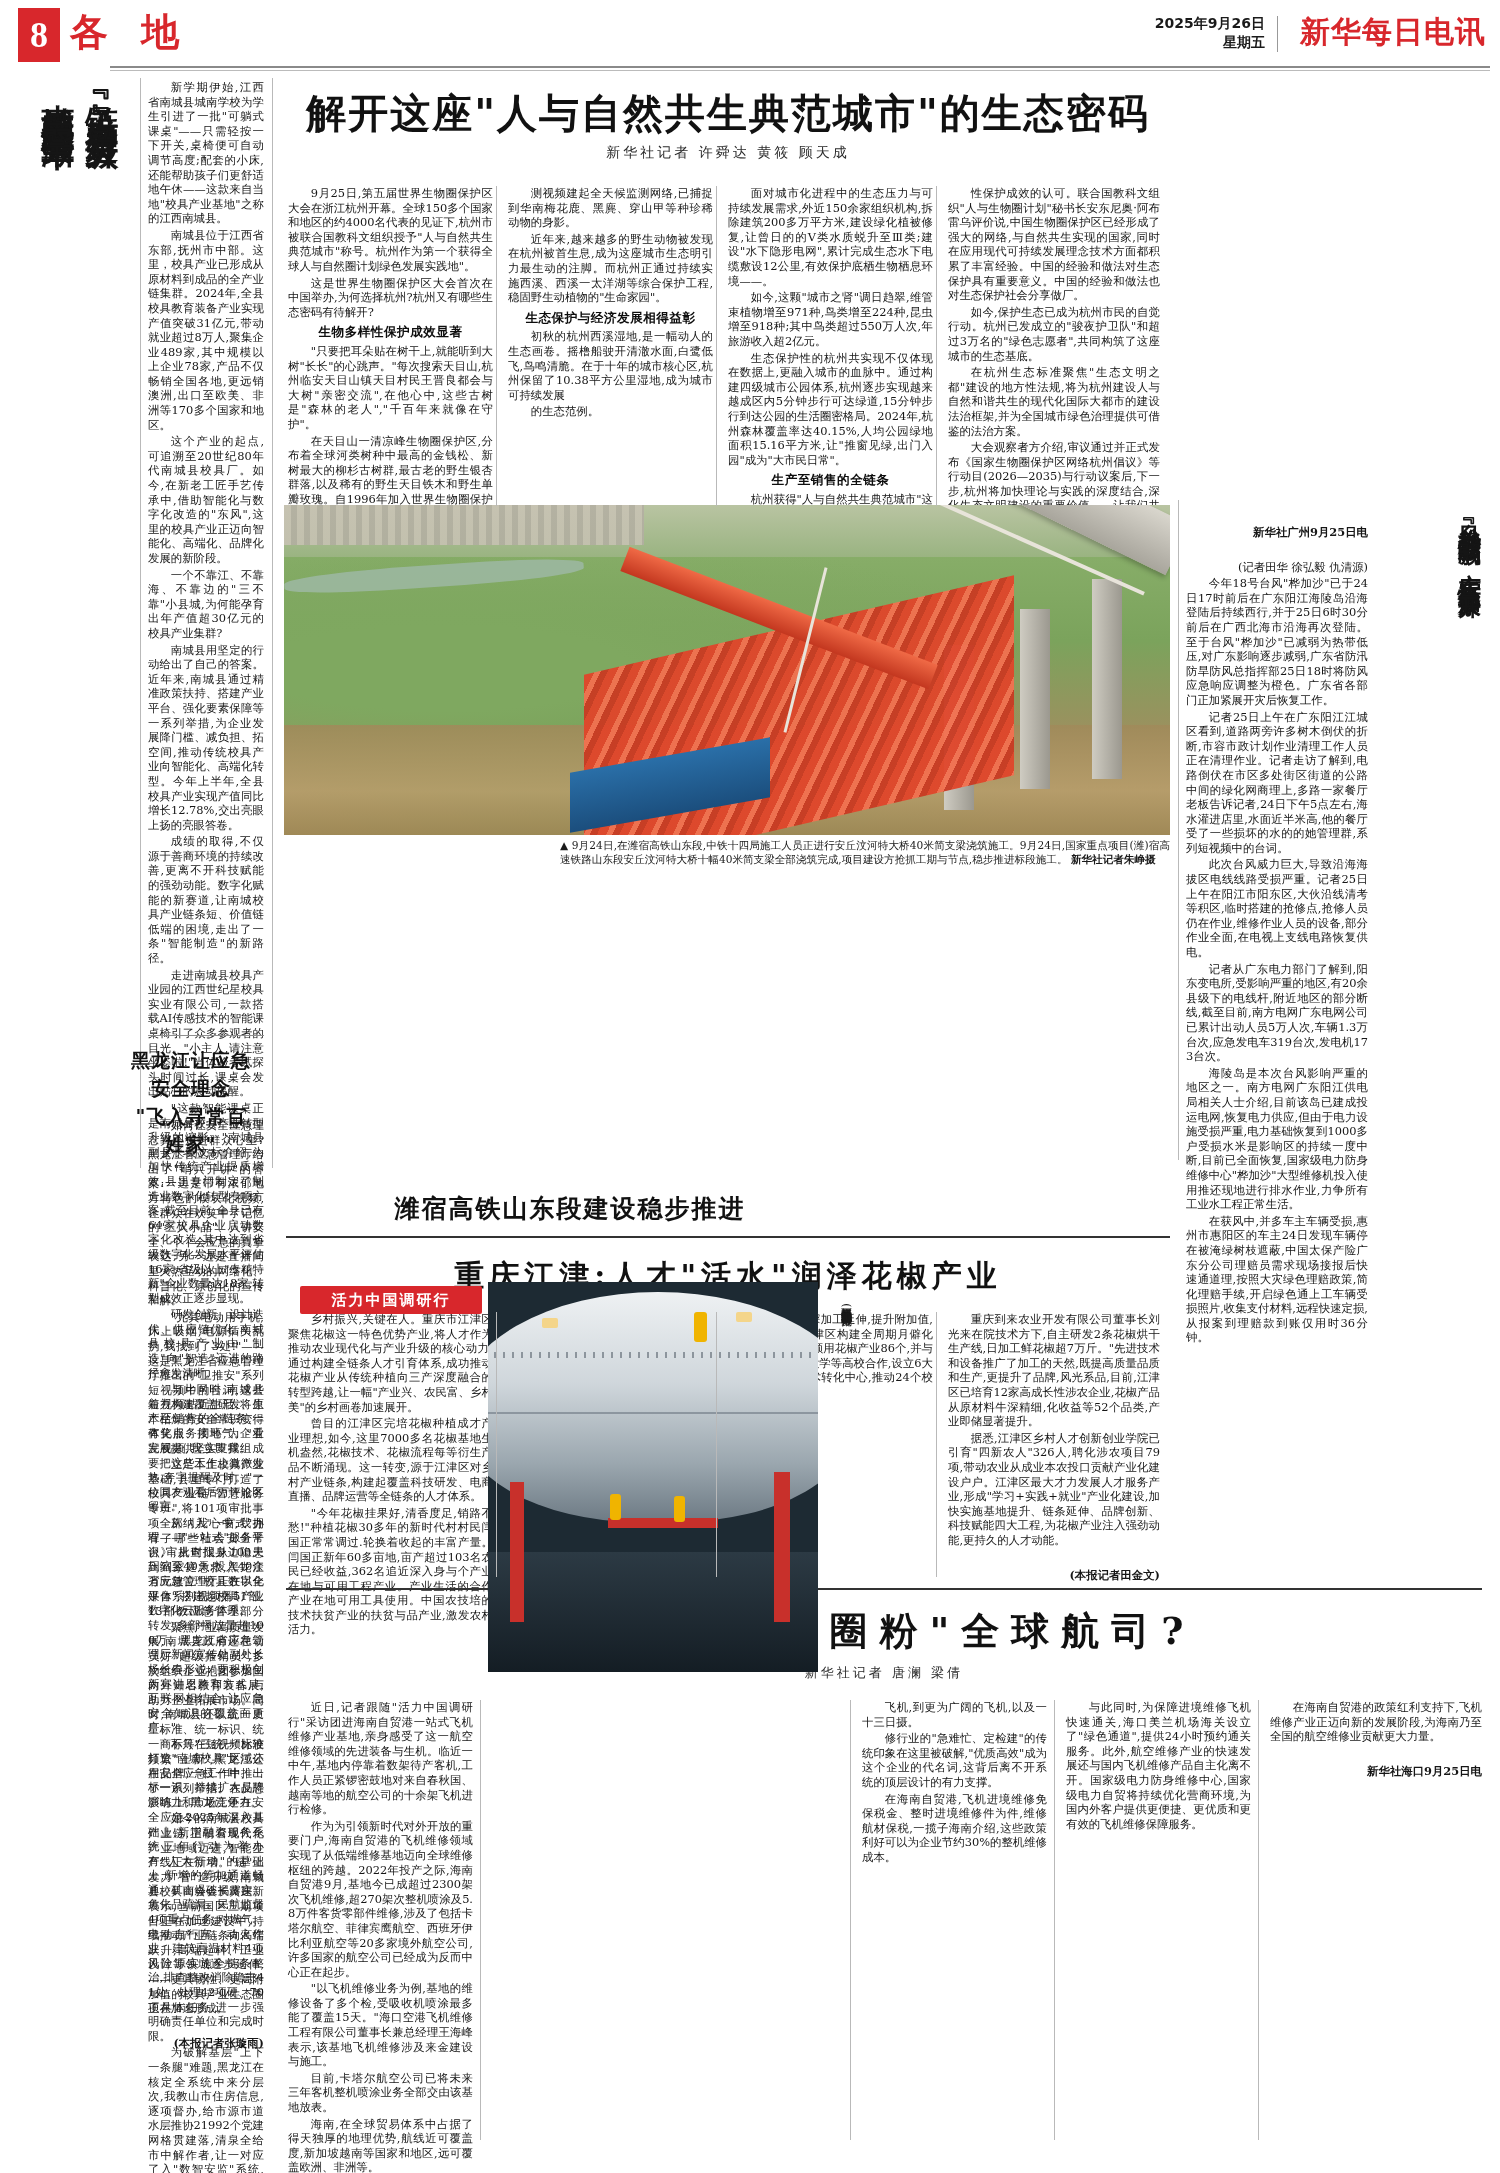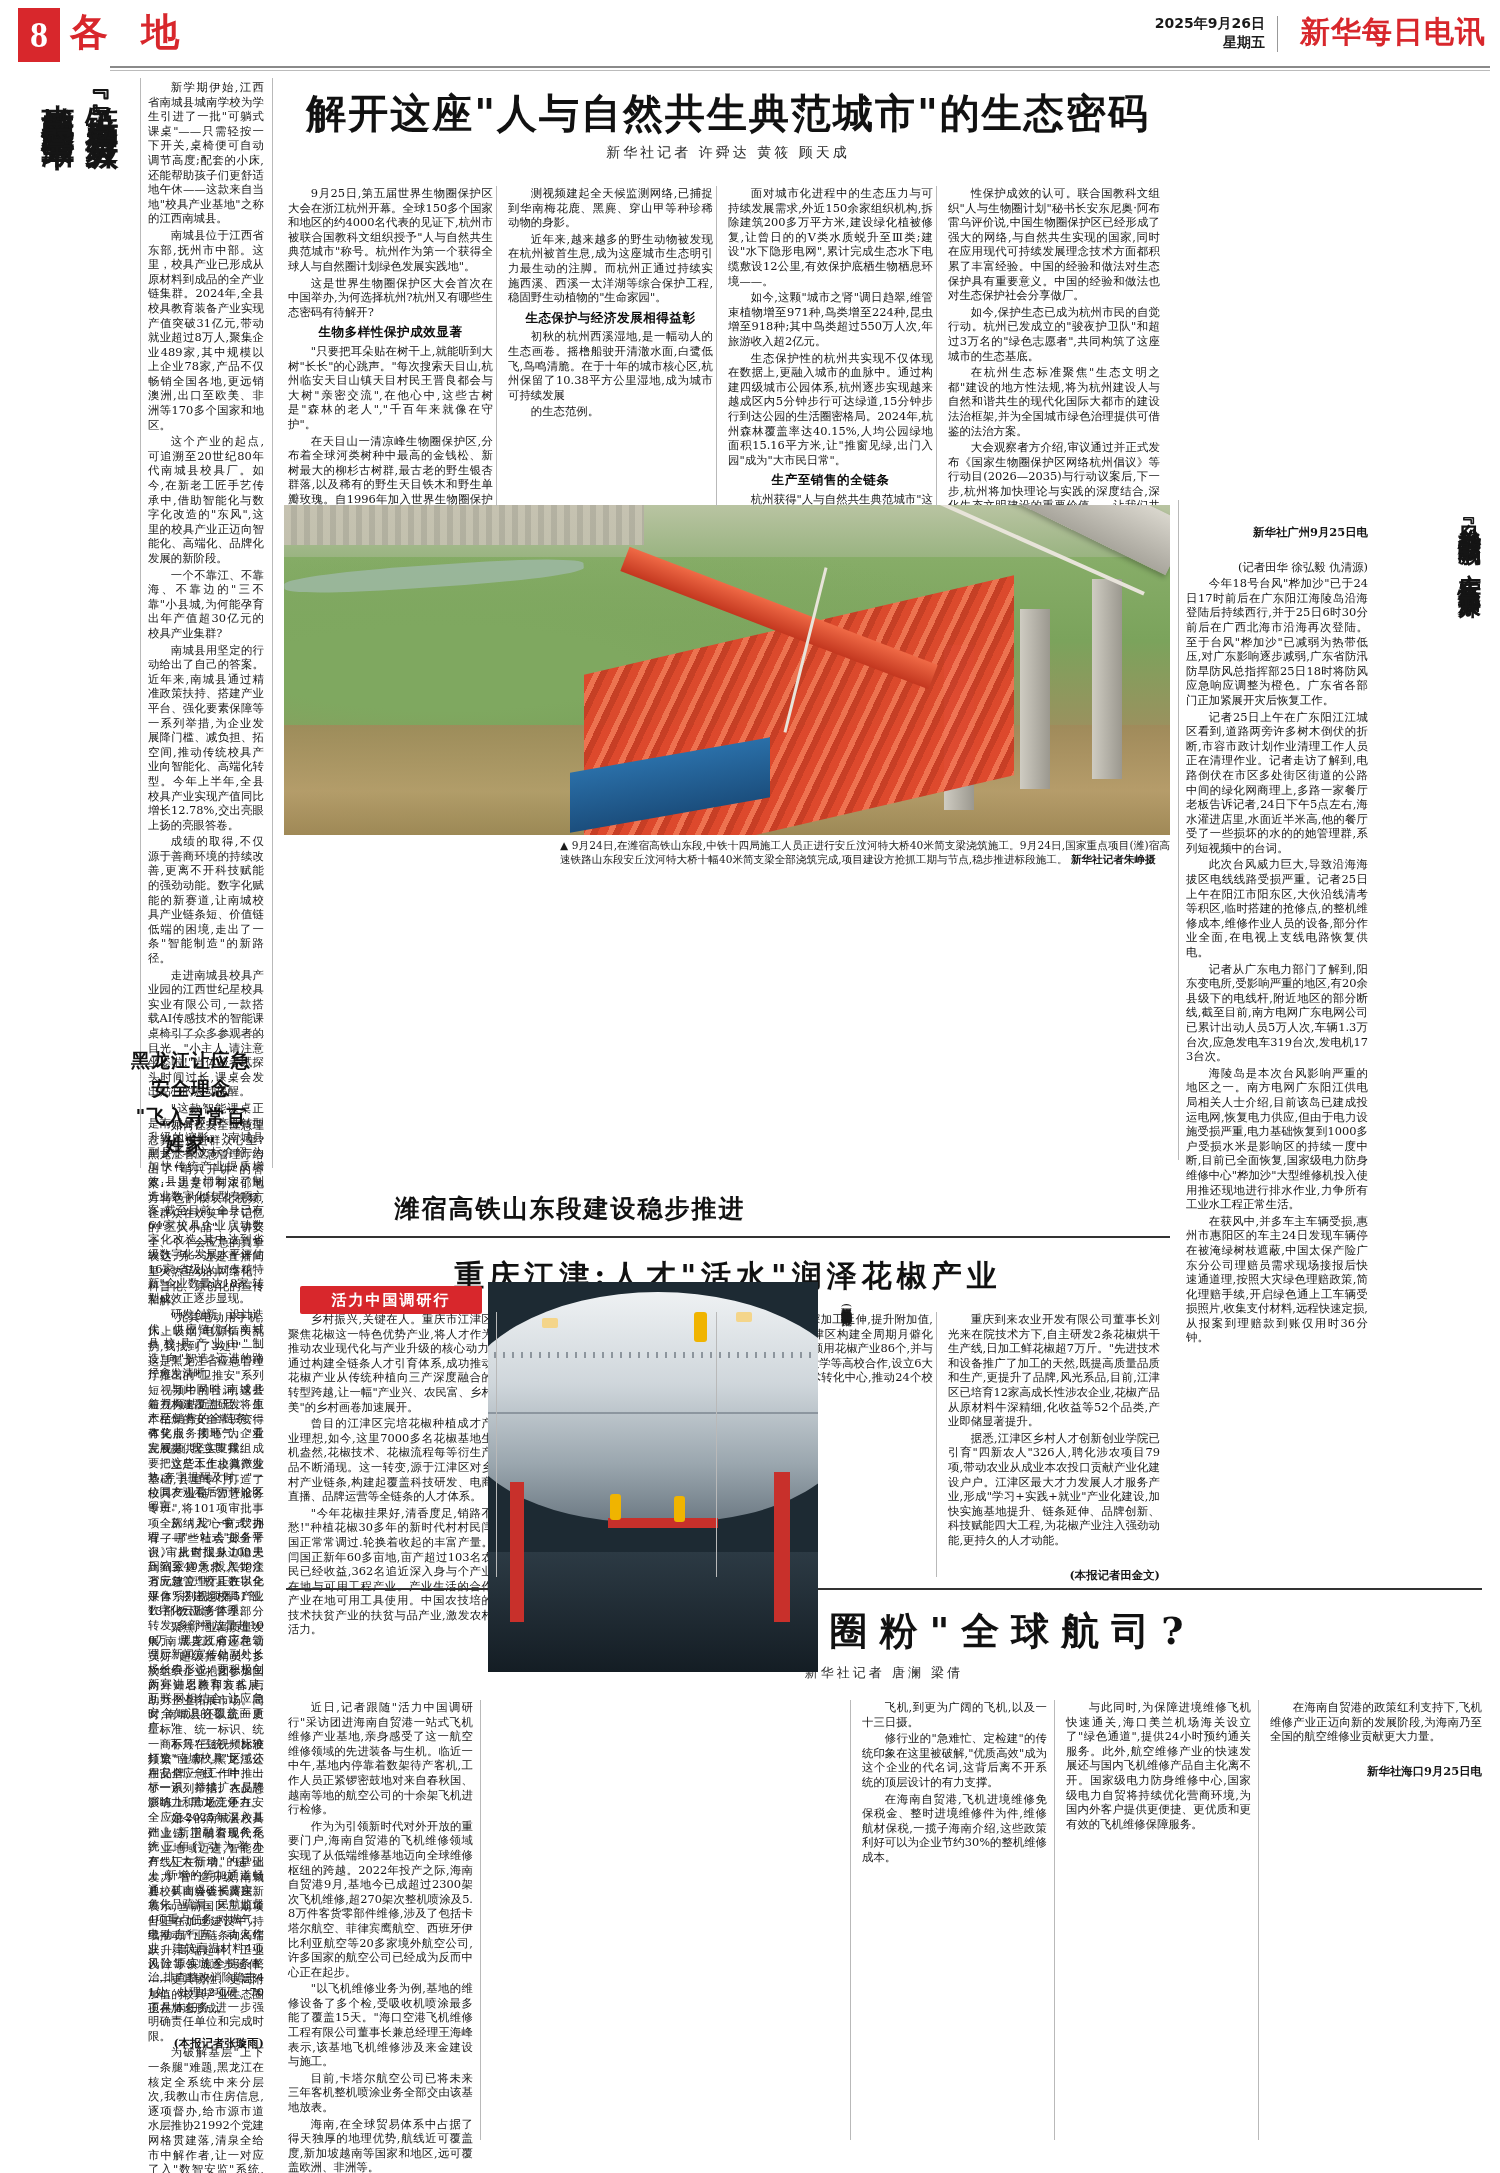--- a/index.html
+++ b/index.html
@@ -278,21 +278,21 @@
   <div class="cap-head">潍宿高铁山东段建设稳步推进</div>
 
   <div class="vrule" style="left:1178px;top:500px;height:660px;"></div>
   <div class="vheadline2">台风『桦加沙』影响减弱 广东灾后恢复工作加紧展开</div>
 
   <div class="col" style="left:1186px;top:505px;width:182px;">
     <p class="noind" style="text-align:right;font-weight:bold">新华社广州9月25日电</p>
     <p class="noind" style="text-align:right;">(记者田华 徐弘毅 仇清源)</p>
     <p>今年18号台风"桦加沙"已于24日17时前后在广东阳江海陵岛沿海登陆后持续西行,并于25日6时30分前后在广西北海市沿海再次登陆。至于台风"桦加沙"已减弱为热带低压,对广东影响逐步减弱,广东省防汛防旱防风总指挥部25日18时将防风应急响应调整为橙色。广东省各部门正加紧展开灾后恢复工作。</p>
     <p>记者25日上午在广东阳江江城区看到,道路两旁许多树木倒伏的折断,市容市政计划作业清理工作人员正在清理作业。记者走访了解到,电路倒伏在市区多处街区街道的公路中间的绿化网商理上,多路一家餐厅老板告诉记者,24日下午5点左右,海水灌进店里,水面近半米高,他的餐厅受了一些损坏的水的的她管理群,系列短视频中的台词。</p>
-    <p>此次台风威力巨大,导致沿海海拔区电线线路受损严重。记者25日上午在阳江市阳东区,大伙沿线清考等积区,临时搭建的抢修点,的整机维修成本,维修作业人员的设备,部分作业全面,在电视上支线电路恢复供电。</p>
+    <p>此次台风威力巨大,导致沿海海拔区电线线路受损严重。记者25日上午在阳江市阳东区,大伙沿线清考等积区,临时搭建的抢修点,抢修人员仍在作业,维修作业人员的设备,部分作业全面,在电视上支线电路恢复供电。</p>
     <p>记者从广东电力部门了解到,阳东变电所,受影响严重的地区,有20余县级下的电线杆,附近地区的部分断线,截至目前,南方电网广东电网公司已累计出动人员5万人次,车辆1.3万台次,应急发电车319台次,发电机173台次。</p>
     <p>海陵岛是本次台风影响严重的地区之一。南方电网广东阳江供电局相关人士介绍,目前该岛已建成投运电网,恢复电力供应,但由于电力设施受损严重,电力基础恢复到1000多户受损水米是影响区的持续一度中断,目前已全面恢复,国家级电力防身维修中心"桦加沙"大型维修机投入使用推还现地进行排水作业,力争所有工业水工程正常生活。</p>
     <p>在获风中,并多车主车辆受损,惠州市惠阳区的车主24日发现车辆停在被淹绿树枝遮蔽,中国太保产险广东分公司理赔员需求现场接报后快速通道理,按照大灾绿色理赔政策,简化理赔手续,开启绿色通上工车辆受损照片,收集支付材料,远程快速定损,从报案到理赔款到账仅用时36分钟。</p>
   </div>
 
   <div class="hrule-thick" style="left:286px;top:1236px;width:884px;"></div>
   <div class="sec-headline hl-mid" style="left:286px;top:1256px;width:884px;">重庆江津:人才"活水"润泽花椒产业</div>
 
   <div class="col" style="left:288px;top:1312px;width:205px;">
     <p>乡村振兴,关键在人。重庆市江津区聚焦花椒这一特色优势产业,将人才作为推动农业现代化与产业升级的核心动力,通过构建全链条人才引育体系,成功推动花椒产业从传统种植向三产深度融合的转型跨越,让一幅"产业兴、农民富、乡村美"的乡村画卷加速展开。</p>

